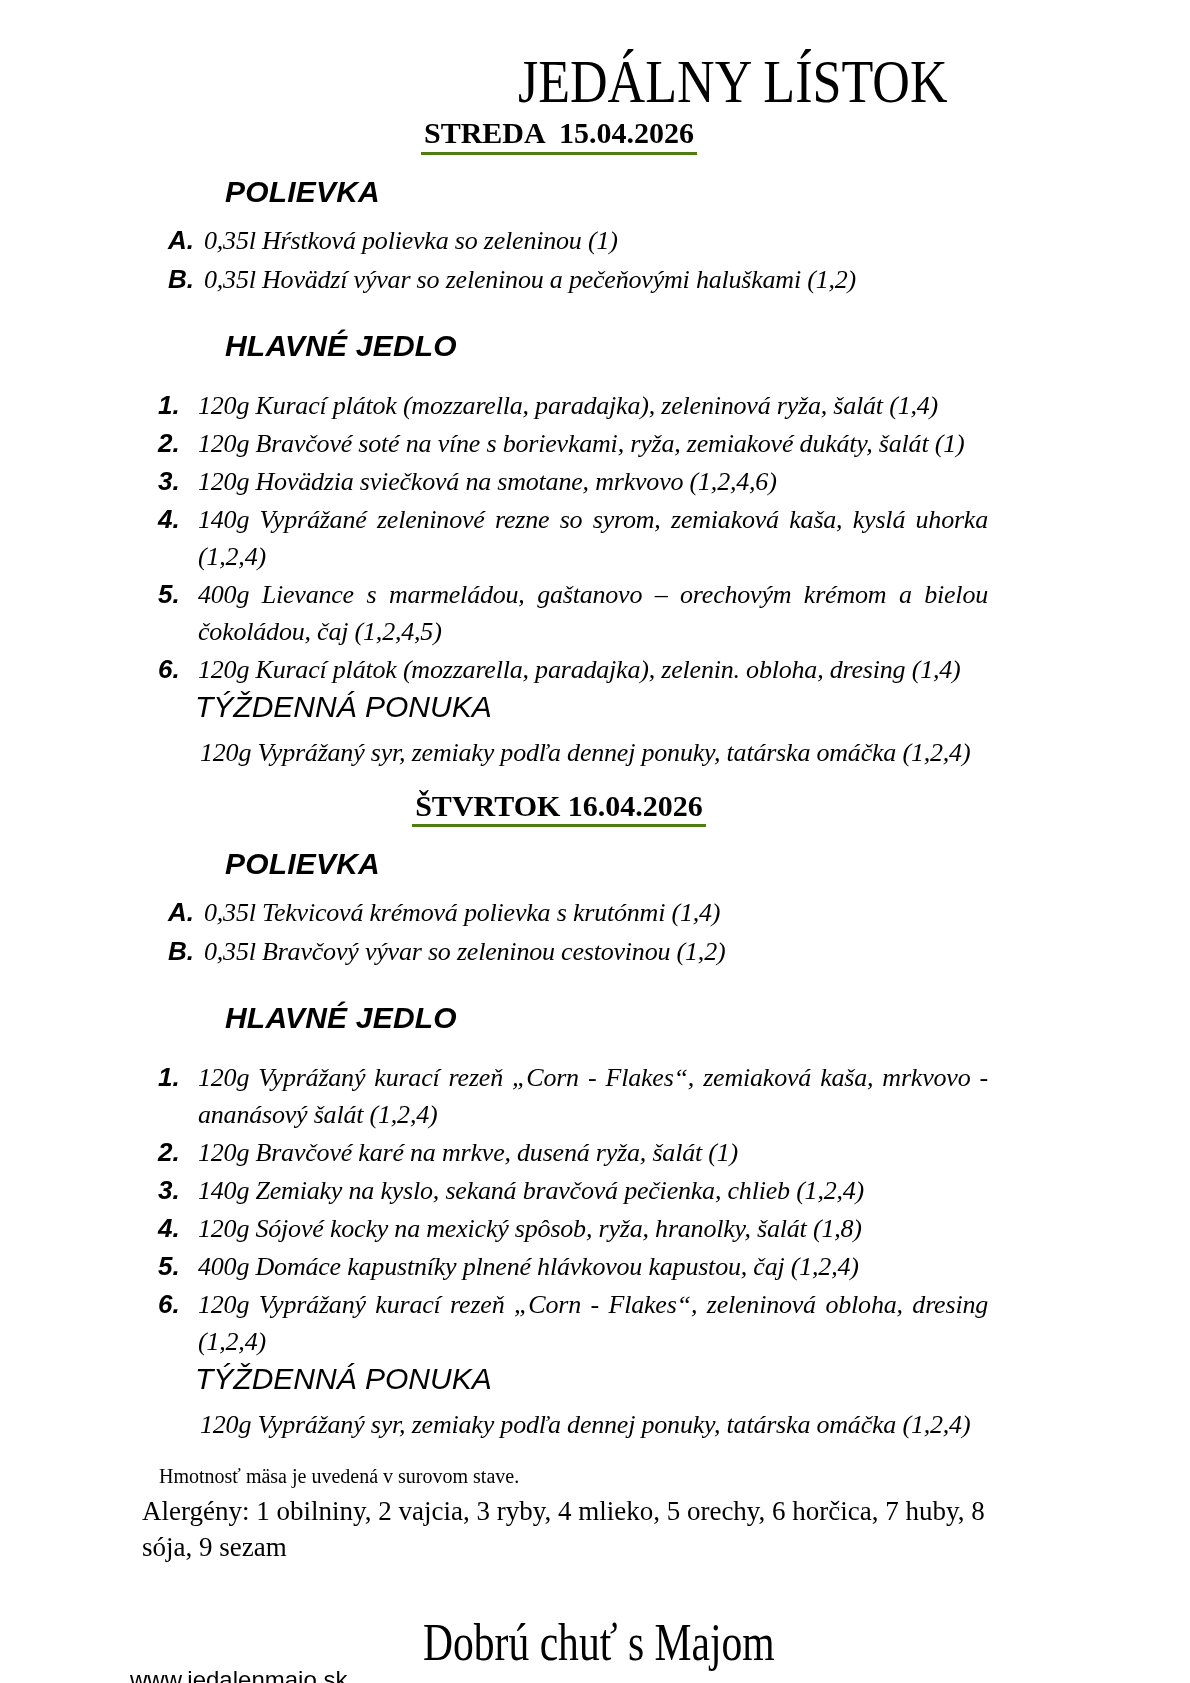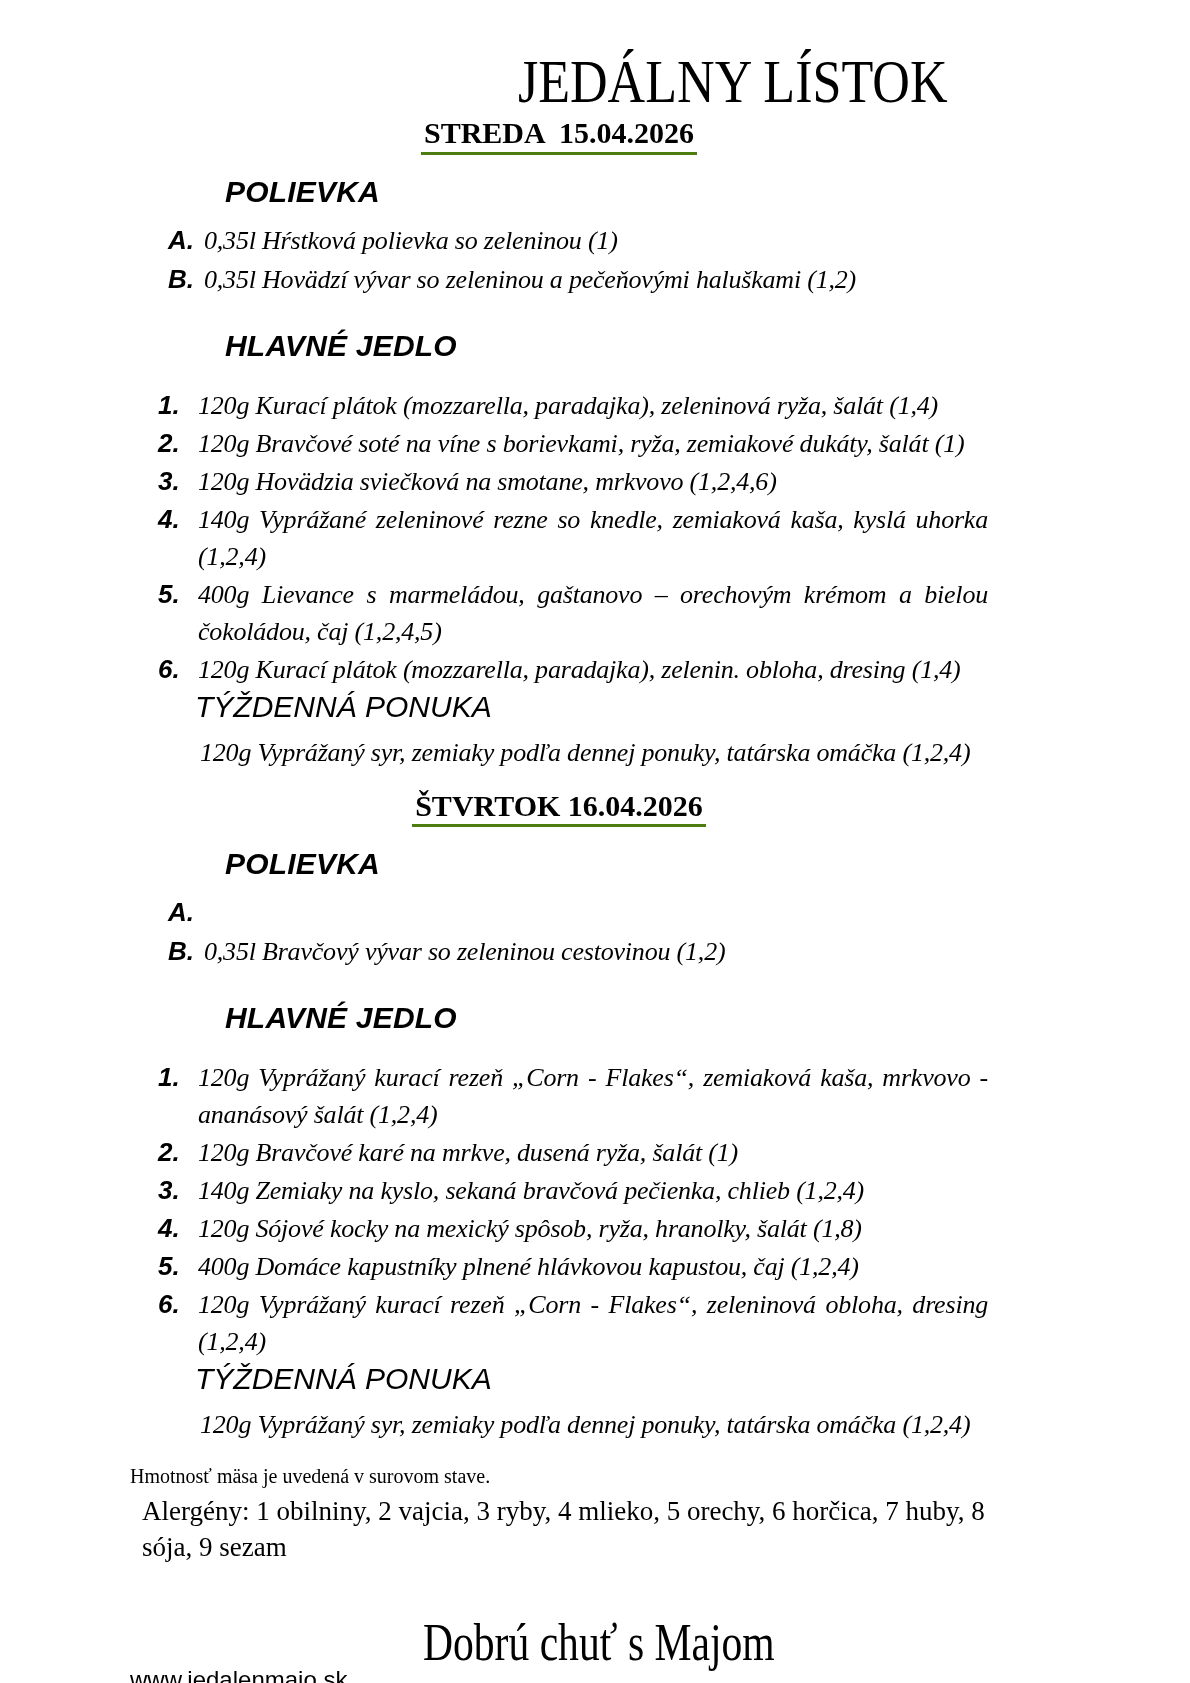--- a/index.html
+++ b/index.html
@@ -92,21 +92,21 @@
     font-size: 26px;
     line-height: 37px;
     text-align: justify;
     letter-spacing: -0.2px;
     font-family: Liberation Serif, serif;
   }
 
   .day-block + .day-block { margin-top: 18px; }
 
   .notes { margin-top: 20px; }
-  .note-weight { font-size: 20px; line-height: 1.3; }
+  .note-weight { font-size: 20px; line-height: 1.3; margin-left: 29px; }
   .note-allergens { font-size: 27px; line-height: 1.35; margin-left: 12px; margin-top: 4px; }
 
   .footer { position: relative; margin-top: 48px; height: 160px; }
   .website {
     position: absolute; left: 0; top: 52px;
     font-family: "Liberation Sans", sans-serif;
     font-size: 24px;
     text-decoration: underline;
     text-underline-offset: 4px;
     color: #000;
@@ -156,21 +156,21 @@
       <div class="main-row">
         <span class="main-label">2.</span>
         <span class="main-text">120g Bravčové soté na víne s borievkami, ryža, zemiakové dukáty, šalát (1)</span>
       </div>
       <div class="main-row">
         <span class="main-label">3.</span>
         <span class="main-text">120g Hovädzia sviečková na smotane, mrkvovo (1,2,4,6)</span>
       </div>
       <div class="main-row">
         <span class="main-label">4.</span>
-        <span class="main-text">140g Vyprážané zeleninové rezne so knedle, zemiaková kaša, kyslá uhorka (1,2,4)</span>
+        <span class="main-text">140g Vyprážané zeleninové rezne so syrom, zemiaková kaša, kyslá uhorka (1,2,4)</span>
       </div>
       <div class="main-row">
         <span class="main-label">5.</span>
         <span class="main-text">400g Lievance s marmeládou, gaštanovo – orechovým krémom a bielou čokoládou, čaj (1,2,4,5)</span>
       </div>
       <div class="main-row">
         <span class="main-label">6.</span>
         <span class="main-text">120g Kurací plátok (mozzarella, paradajka), zelenin. obloha, dresing (1,4)</span>
       </div>
 
@@ -180,20 +180,21 @@
 
     <div class="day-block">
       <div class="day-heading">
         <span>ŠTVRTOK 16.04.2026</span>
       </div>
 
       <div class="section-heading">POLIEVKA</div>
 
       <div class="soup-row">
         <span class="soup-label">A.</span>
+        <span class="soup-text">0,35l Tekvicová krémová polievka s krutónmi (1,4)</span>
       </div>
       <div class="soup-row">
         <span class="soup-label">B.</span>
         <span class="soup-text">0,35l Bravčový vývar so zeleninou cestovinou (1,2)</span>
       </div>
 
       <div class="section-heading main-heading">HLAVNÉ JEDLO</div>
 
       <div class="main-row">
         <span class="main-label">1.</span>

